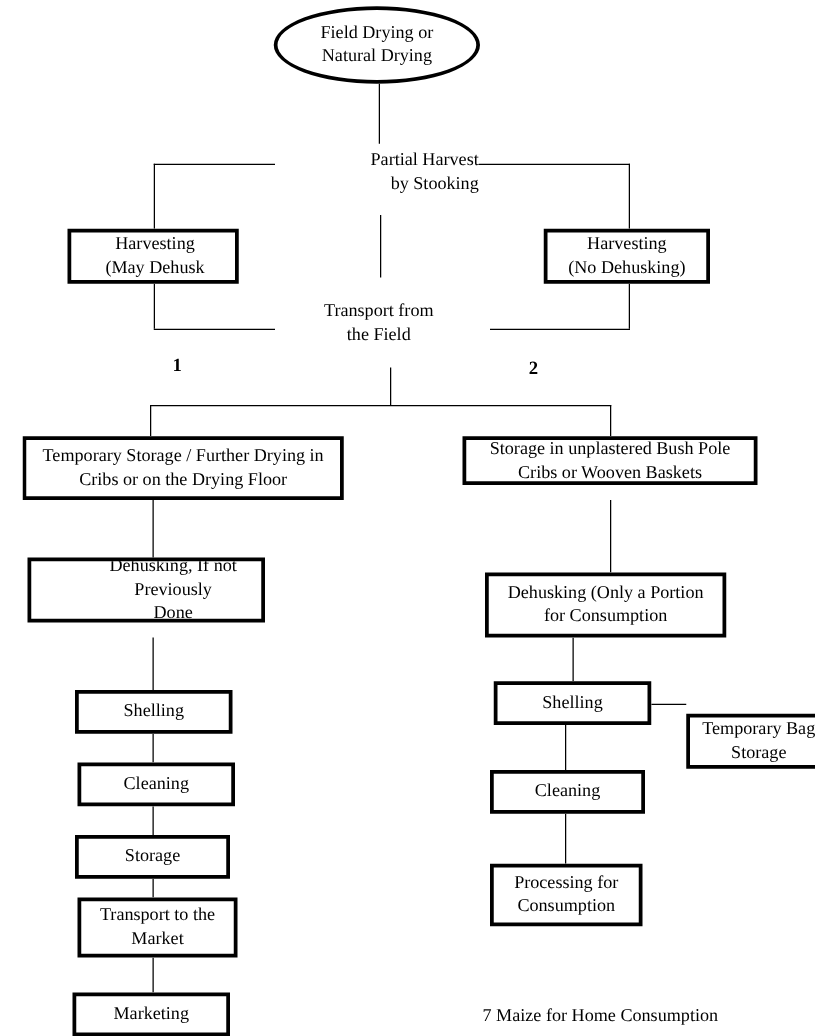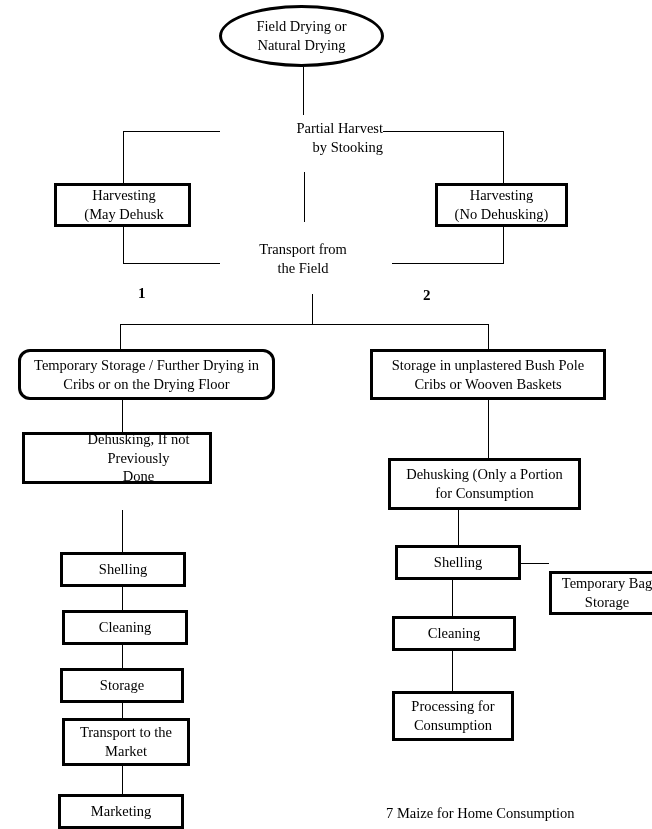--- a/index.html
+++ b/index.html
@@ -122,32 +122,32 @@
   <div class="ftext" style="left:205px; top:240px; width:160px;">Transport from<br>the Field</div>
 
   <div class="numlabel" style="left:120px; top:285px;">1</div>
   <div class="numlabel" style="left:405px; top:287px;">2</div>
 
   <div class="vline" style="left:294px; top:294px; height:30px;"></div>
   <div class="hline" style="left:102px; top:324px; width:369px;"></div>
   <div class="vline" style="left:102px; top:324px; height:25px;"></div>
   <div class="vline" style="left:470px; top:324px; height:25px;"></div>
 
-  <div class="box" style="left:0px; top:349px; width:257px; height:51px;border-radius:12px;">
+  <div class="box" style="left:0px; top:349px; width:257px; height:51px;">
     <span>Temporary Storage / Further Drying in<br>Cribs or on the Drying Floor</span>
   </div>
 
-  <div class="box" style="left:352px; top:349px; width:236px; height:51px;">
+  <div class="box" style="left:352px; top:349px; width:236px; height:39px;">
     <span>Storage in unplastered Bush Pole<br>Cribs or Wooven Baskets</span>
   </div>
 
   <div class="vline" style="left:104px; top:400px; height:58px;"></div>
   <div class="vline" style="left:470px; top:400px; height:58px;"></div>
 
-  <div class="box leftalign" style="left:4px; top:432px; width:190px; height:52px;padding-left:43px;">
+  <div class="box leftalign" style="left:4px; top:446px; width:190px; height:52px;padding-left:43px;">
     <span>Dehusking, If not Previously<br>Done</span>
   </div>
 
   <div class="box" style="left:370px; top:458px; width:193px; height:52px;">
     <span>Dehusking (Only a Portion<br>for Consumption</span>
   </div>
 
   <div class="vline" style="left:104px; top:510px; height:42px;"></div>
   <div class="vline" style="left:440px; top:510px; height:35px;"></div>
 

